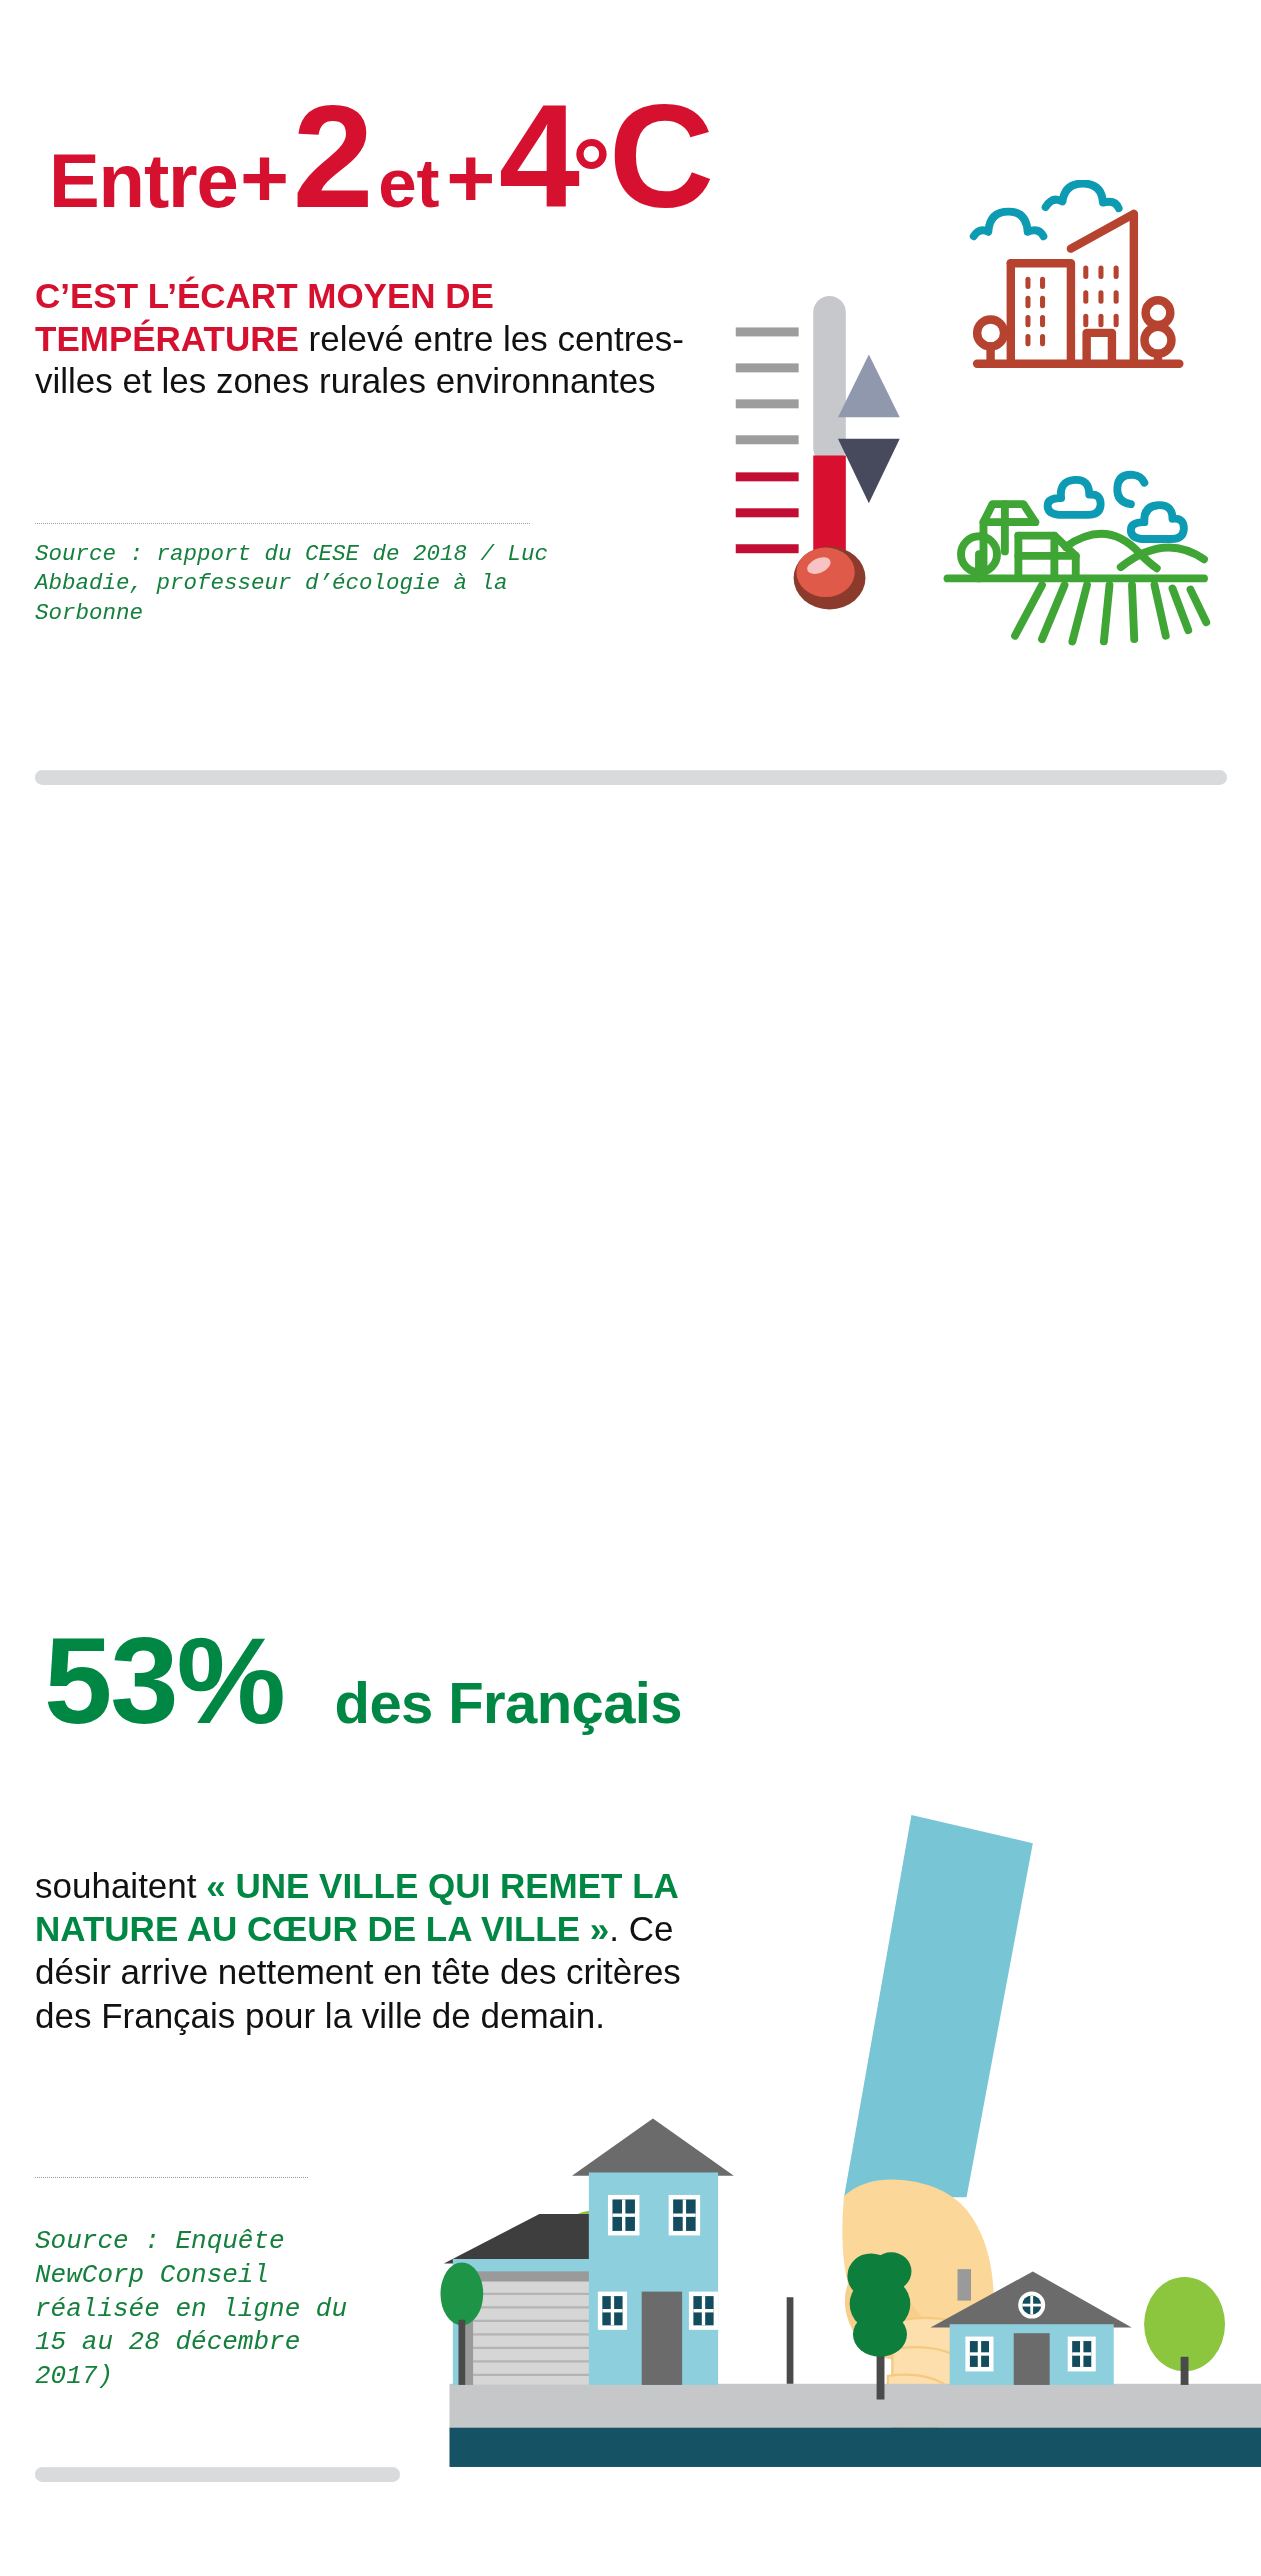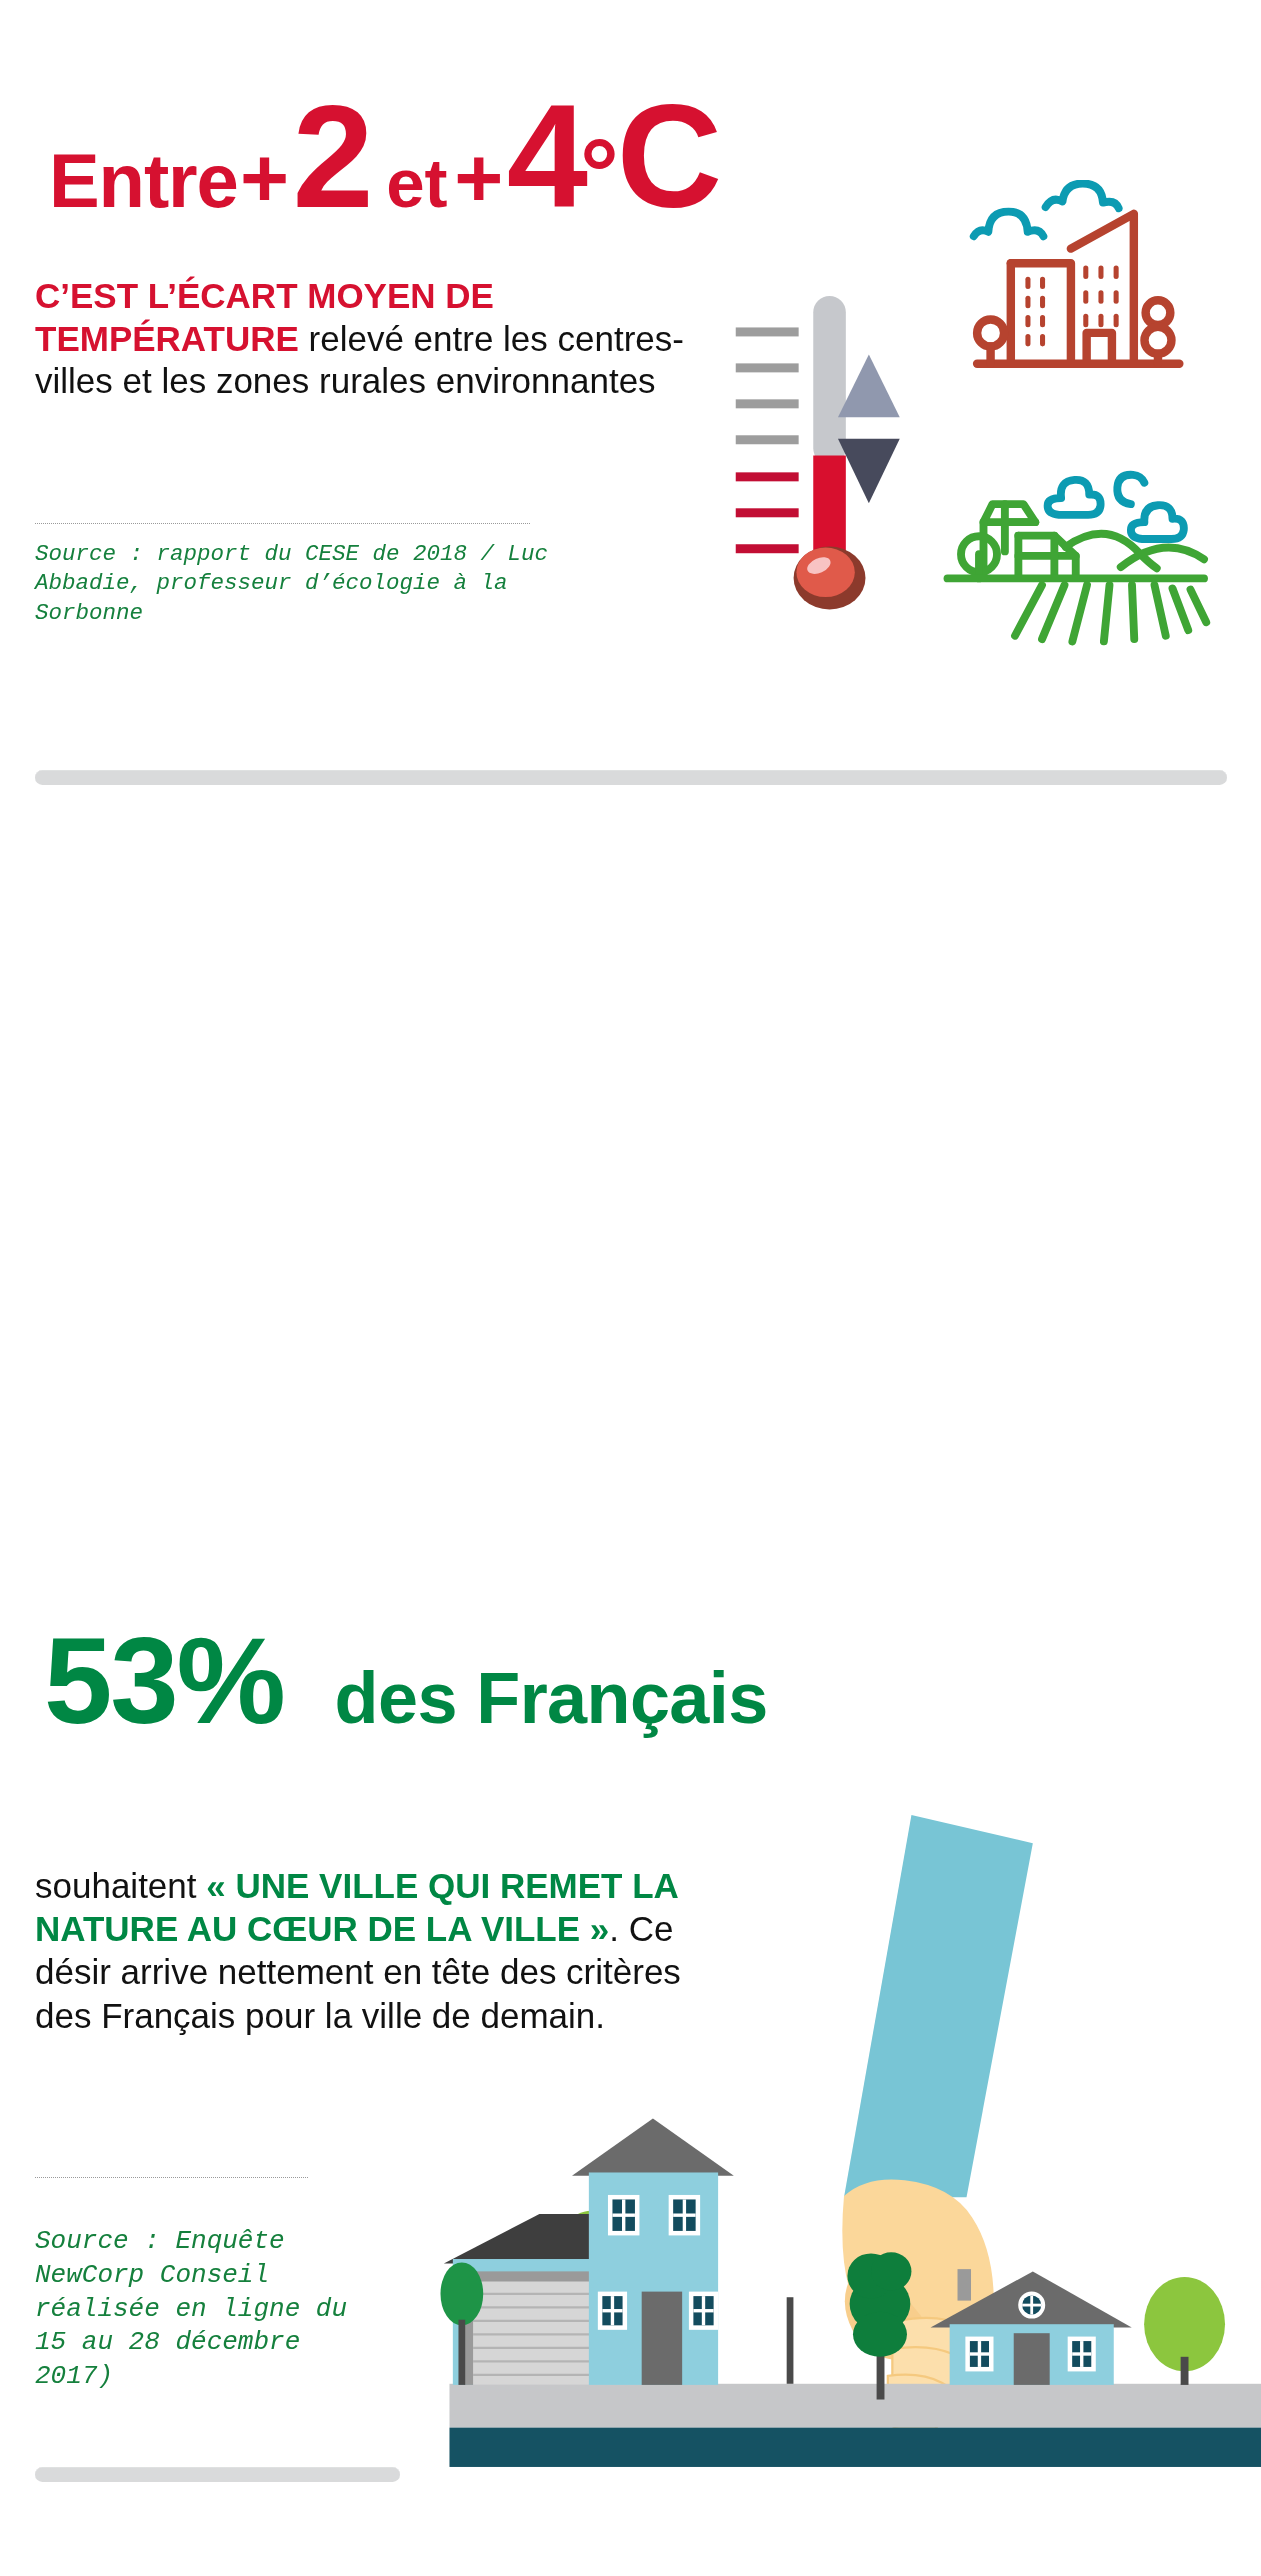--- a/index.html
+++ b/index.html
@@ -42,21 +42,21 @@
     color: #D61130;
     font-weight: bold;
     white-space: nowrap;
     line-height: 1;
     display: flex;
     align-items: baseline;
   }
   .s1-head .w-entre { font-size: 76px; letter-spacing: -1.1px; }
   .s1-head .plus1 { font-size: 84px; margin-left: 2.2px; }
   .s1-head .big2 { font-size: 146px; margin-left: 3.4px; letter-spacing: -3.4px; }
-  .s1-head .w-et { font-size: 69px; margin-left: 16px; }
+  .s1-head .w-et { font-size: 69px; margin-left: 8px; }
   .s1-head .plus2 { font-size: 84px; margin-left: 6.7px; }
   .s1-head .big4 { font-size: 146px; margin-left: 3.4px; letter-spacing: -4.5px; }
   .s1-head .deg { font-size: 97px; margin-left: -3.4px; }
   .s1-head .cc  { font-size: 146px; margin-left: -2.2px; }
 
   .s1-body {
     position: absolute;
     left: 35px; top: 275px;
     width: 663px;
     font-size: 35px;
@@ -81,21 +81,21 @@
 
   
   #sect2 { height: 922px; }
   .s2-head {
     position: absolute; left: 44px; top: 866px;
     color: #008744; font-weight: bold;
     white-space: nowrap; line-height: 1;
     display: flex; align-items: baseline; gap: 32px;
   }
   .s2-head .pct { font-size: 123px; letter-spacing: -2.2px; }
-  .s2-head .dfr { font-size: 72px; margin-left: 19px; letter-spacing: -0.6px; margin-top: 28px; }
+  .s2-head .dfr { font-size: 58px; margin-left: 19px; letter-spacing: -0.6px; margin-top: 28px; }
 
   .s2-body {
     position: absolute; left: 35px; top: 1111px;
     width: 658px; font-size: 35px; line-height: 1.235;
     color: #111; font-stretch: condensed;
   }
   .s2-body .hl { color: #008744; font-weight: bold; }
 
   .s2-rule { position: absolute; left: 35px; top: 1424px; width: 273px; }
   .s2-src  { position: absolute; left: 35px; top: 1472px; width: 315px; font-size: 26px; }

